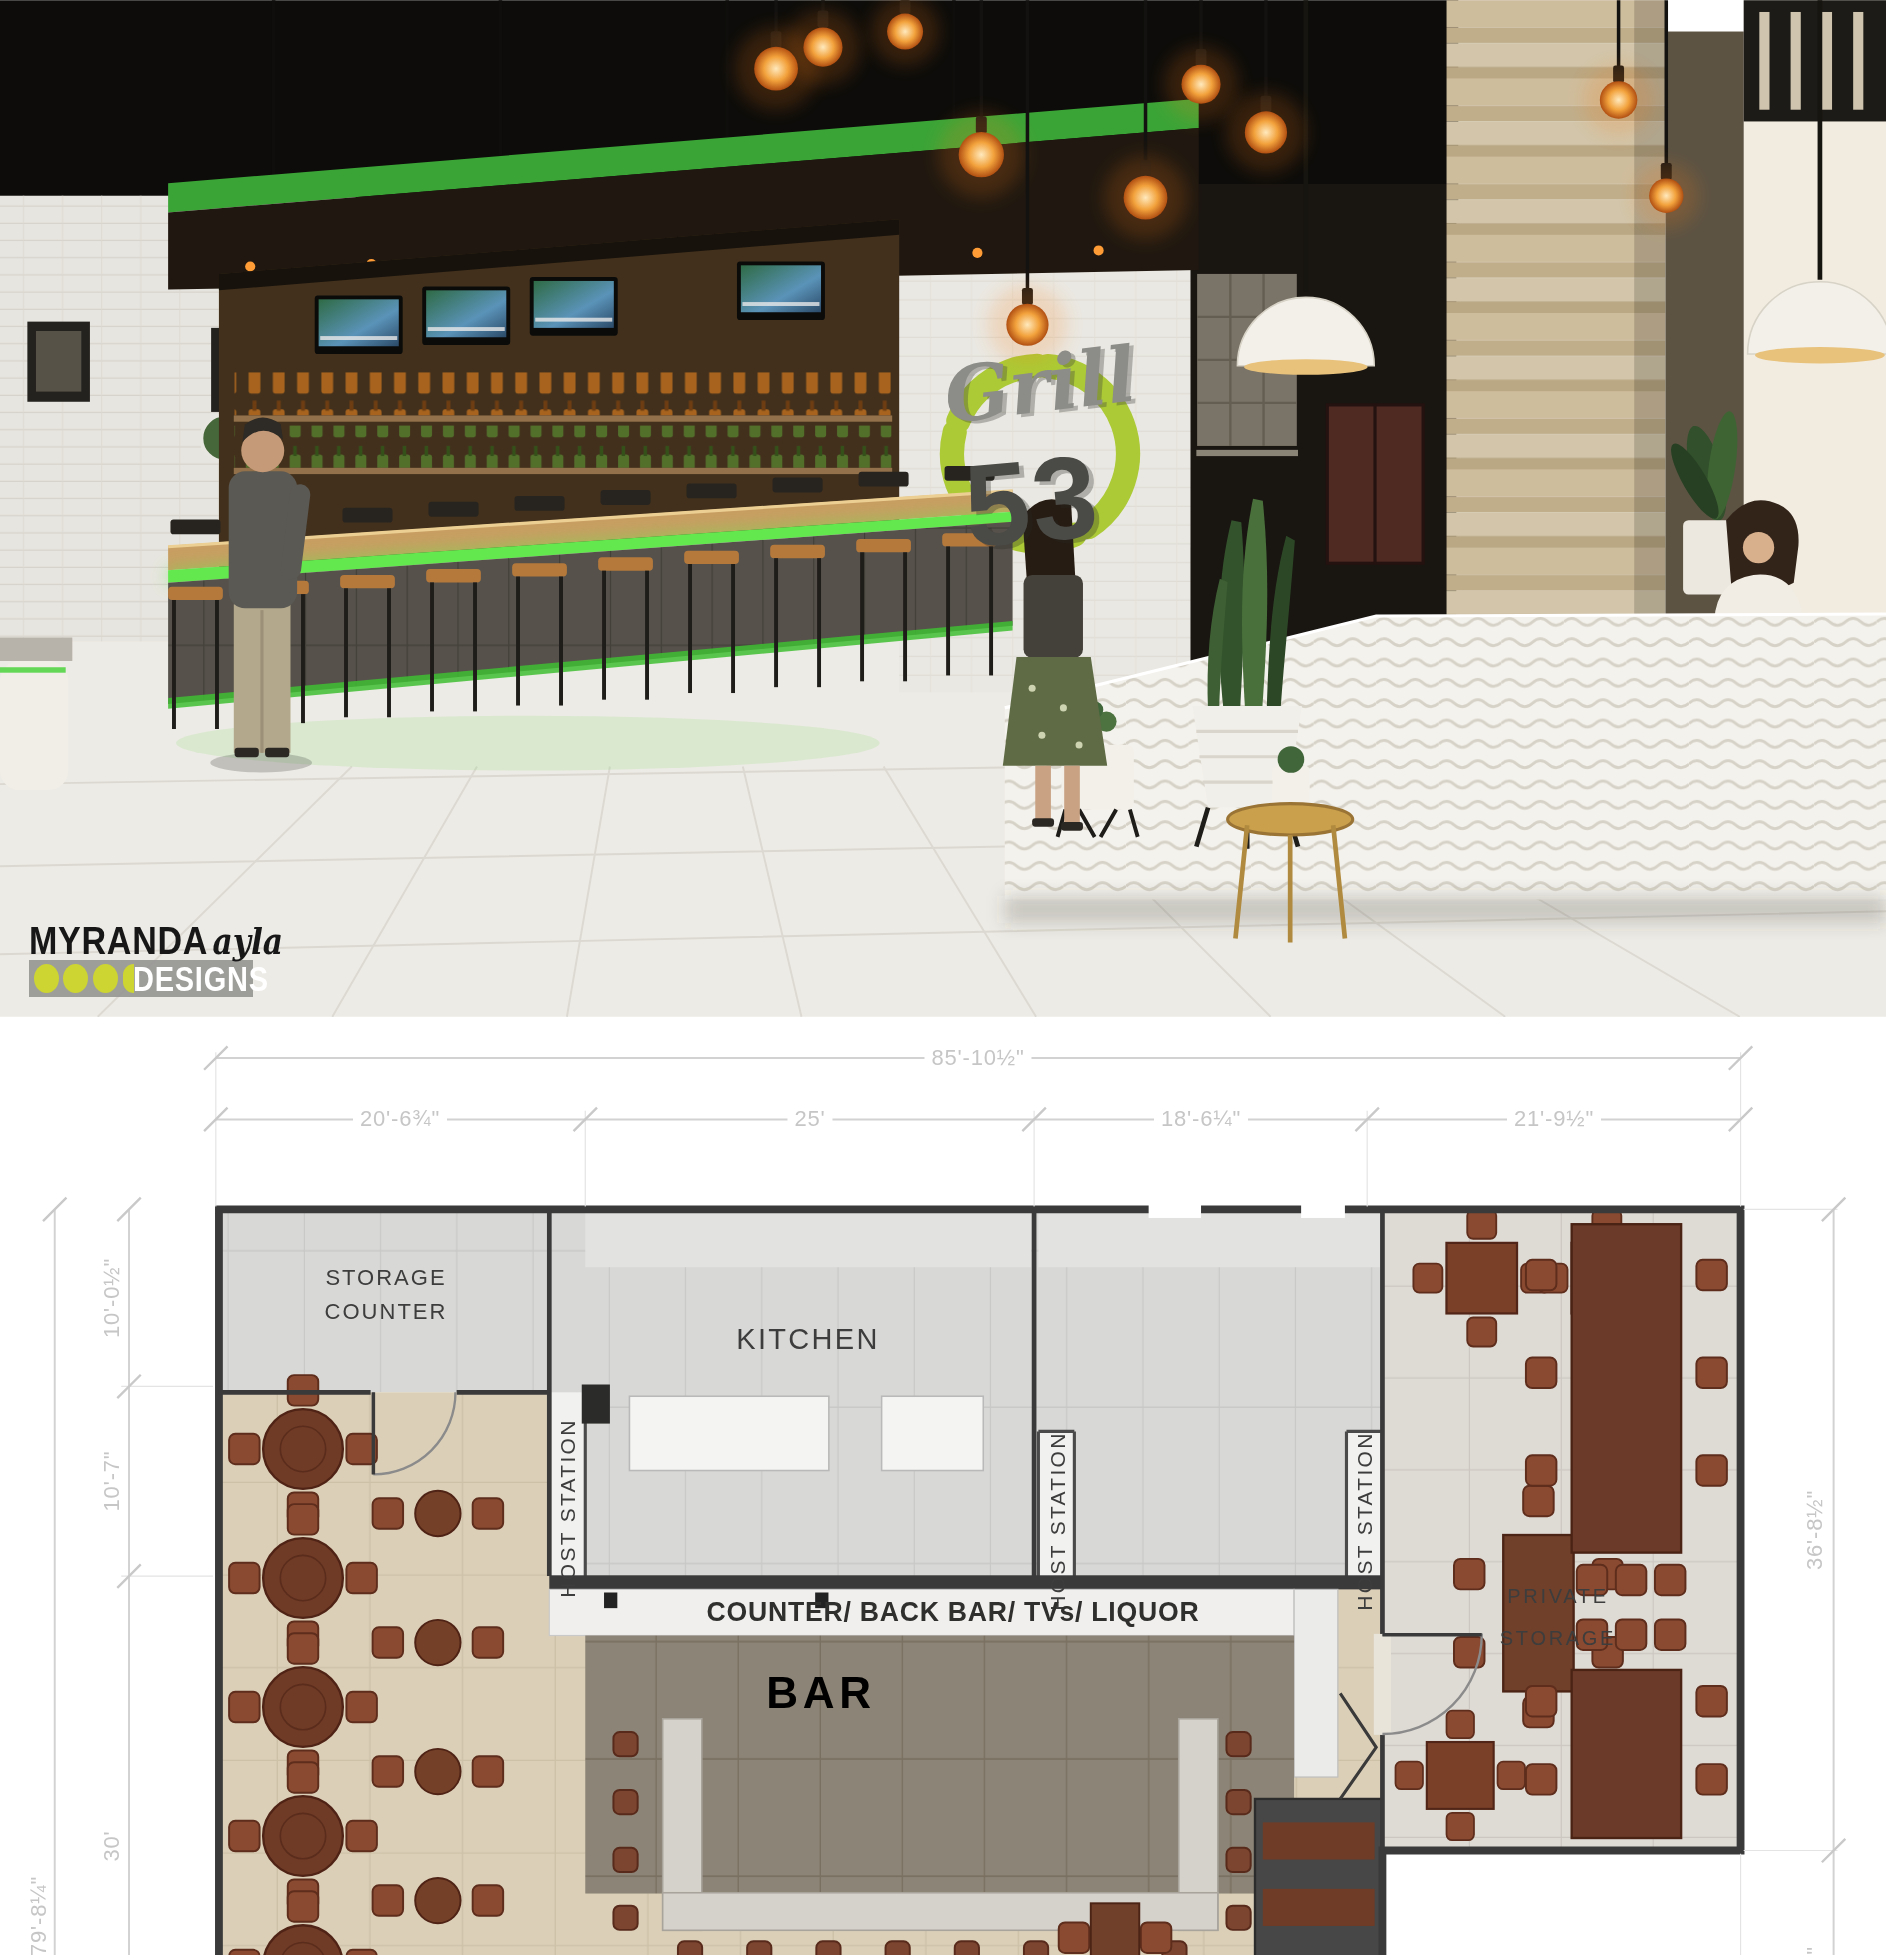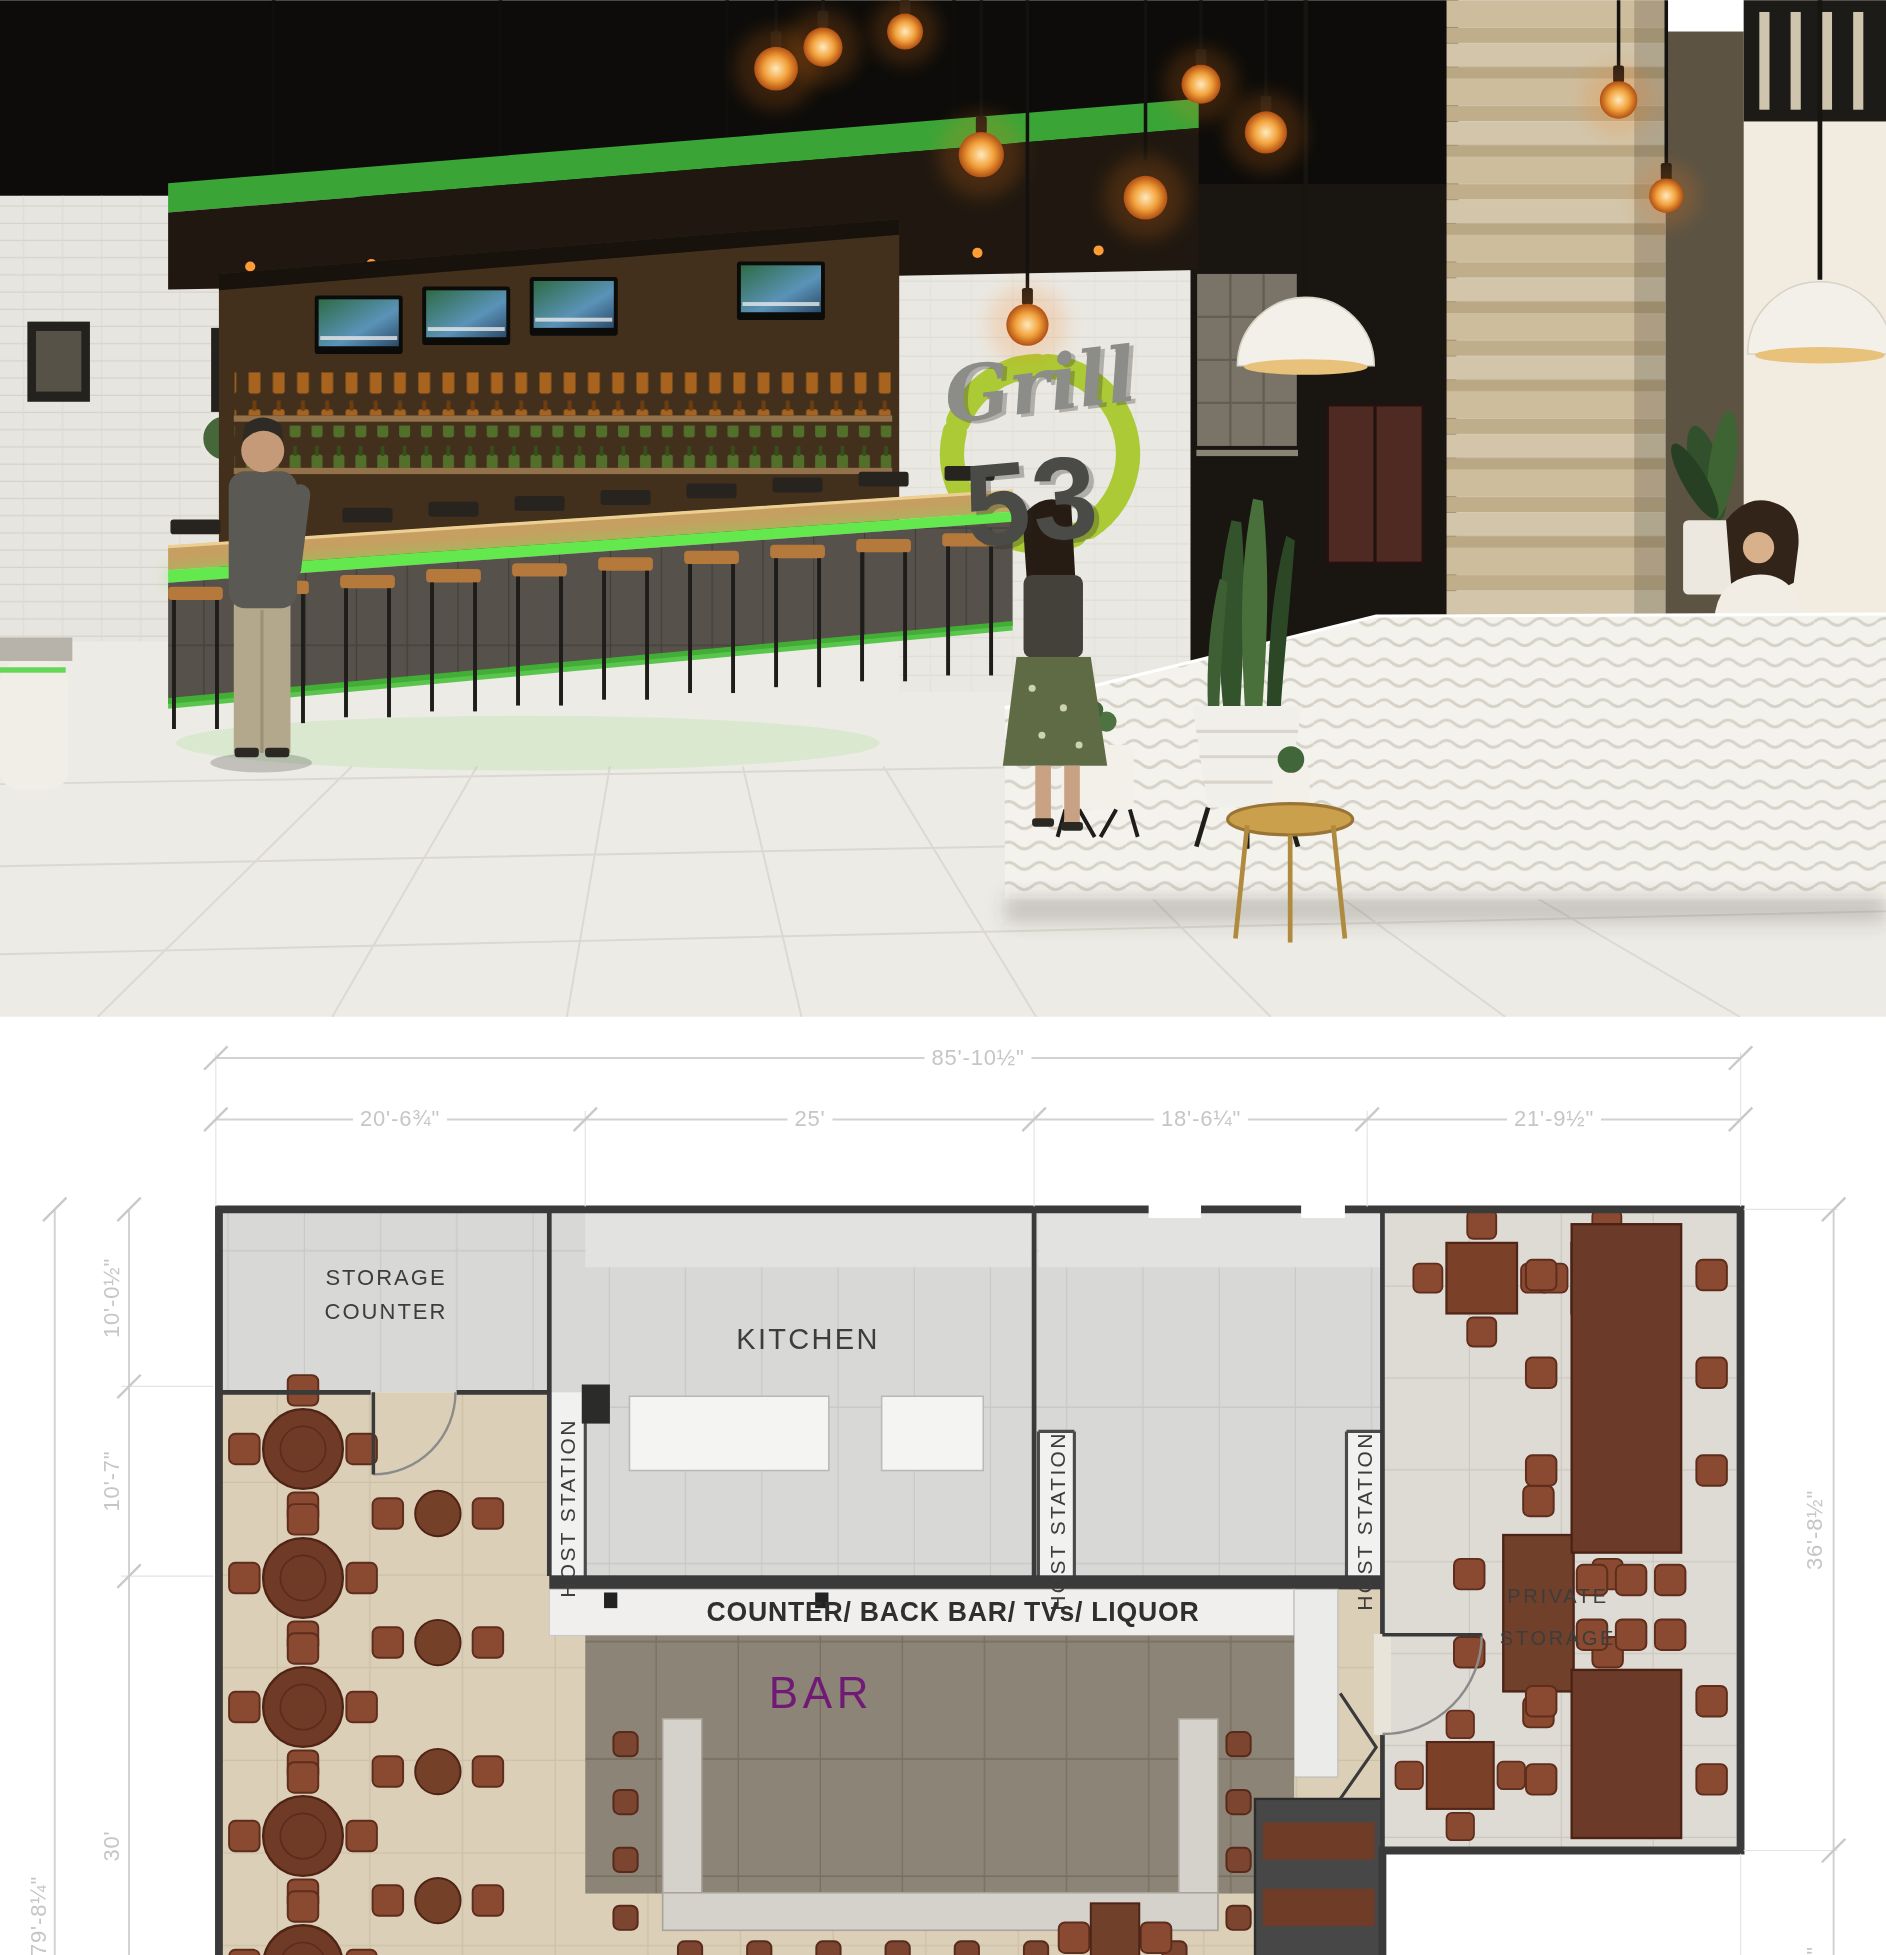--- a/index.html
+++ b/index.html
@@ -4,21 +4,21 @@
 <style>
   html,body{margin:0;padding:0;background:#fff;}
   #page{position:relative;width:1886px;height:2830px;background:#ffffff;overflow:hidden;font-family:"Liberation Sans",sans-serif;}
   svg{display:block;position:absolute;left:0;top:0;}
   .lbl{position:absolute;transform:translate(-50%,-50%);color:#3d3d3d;letter-spacing:1.6px;white-space:nowrap;line-height:1;}
   .lbl.v{transform:translate(-50%,-50%) rotate(-90deg);}
   .s-room{font-size:22px;letter-spacing:2px;}
   .s-kitchen{font-size:29px;letter-spacing:2.3px;}
   .s-host{font-size:21px;letter-spacing:2.3px;}
   .s-counter{font-size:28px;font-weight:700;letter-spacing:0.8px;transform:translate(-50%,-50%) scaleX(.95);color:#2f2f2d;}
-  .s-bar{font-size:44px;font-weight:400;letter-spacing:4.7px;color:#701a75;}
+  .s-bar{font-size:44px;font-weight:700;letter-spacing:4.7px;color:#000000;}
   .s-private{font-size:20px;letter-spacing:2.7px;}
   .dim{position:absolute;transform:translate(-50%,-50%);color:#c6c6c6;font-size:22px;letter-spacing:0.8px;background:#fff;padding:0.8px 7px;white-space:nowrap;line-height:1;}
   .dim.v{transform:translate(-50%,-50%) rotate(-90deg);}
   
   .grill-s{position:absolute;left:1040px;top:385px;transform:translate(-50%,-50%) rotate(-7deg);font-family:"DejaVu Serif",serif;font-style:italic;font-weight:700;font-size:76px;color:#8c8c88;text-shadow:3.9px 3.1px 0 rgba(70,70,64,.35);}
   .grill-n{position:absolute;left:1032px;top:501px;transform:translate(-50%,-50%) rotate(-5deg);font-size:117px;font-weight:700;color:#4a4a46;letter-spacing:2.3px;text-shadow:4.7px 3.9px 0 rgba(40,40,36,.3);line-height:1;}
   
   .my{position:absolute;left:29px;top:921px;}
   .my-l1{font-size:37px;font-weight:700;color:#171717;letter-spacing:0.8px;transform:scale(.92,1.06);transform-origin:0 0;white-space:nowrap;line-height:1;}
   .my-script{font-family:"DejaVu Serif",serif;font-style:italic;font-weight:700;font-size:34px;margin-left:4.7px;letter-spacing:0;}
@@ -387,20 +387,30 @@
       <circle cx="672" cy="1152" r="55" fill="#c59a78"></circle>
       <path d="M620,1130 q50,-55 104,-6 l-6,-40 q-48,-35 -92,2 z" fill="#2e2a25"></path>
       <rect x="600" y="1912" width="62" height="24" rx="8" fill="#2b2824"></rect>
         <rect x="678" y="1912" width="62" height="24" rx="8" fill="#2b2824"></rect>
     </g>
   </svg>
 
   <div class="grill-s">Grill</div>
   <div class="grill-n">53</div>
 
+  <div class="my">
+    <div class="my-l1"><span>MYRANDA</span><span class="my-script">ayla</span></div>
+    <div class="my-bar">
+      <span class="dot"></span>
+      <span class="dot"></span>
+      <span class="dot"></span>
+      <span class="dot half"></span>
+      <span class="my-designs">DESIGNS</span>
+    </div>
+  </div>
 
   <svg width="1886" height="2830" viewBox="0 0 4824 7236" style="top:0;">
     <defs>
       <pattern id="beigeGrid" width="237" height="237" patternUnits="userSpaceOnUse">
           <rect width="237" height="237" fill="#dbcfb8"></rect>
           <path d="M236,0 V237 M0,236 H237" stroke="#cdc1a8" stroke-width="5"></path>
         </pattern>
       <pattern id="grayGrid" width="195" height="400" patternUnits="userSpaceOnUse">
           <rect width="195" height="400" fill="#d8d8d6"></rect>
           <path d="M194,0 V400 M0,398 H195" stroke="#c8c8c6" stroke-width="4"></path>

